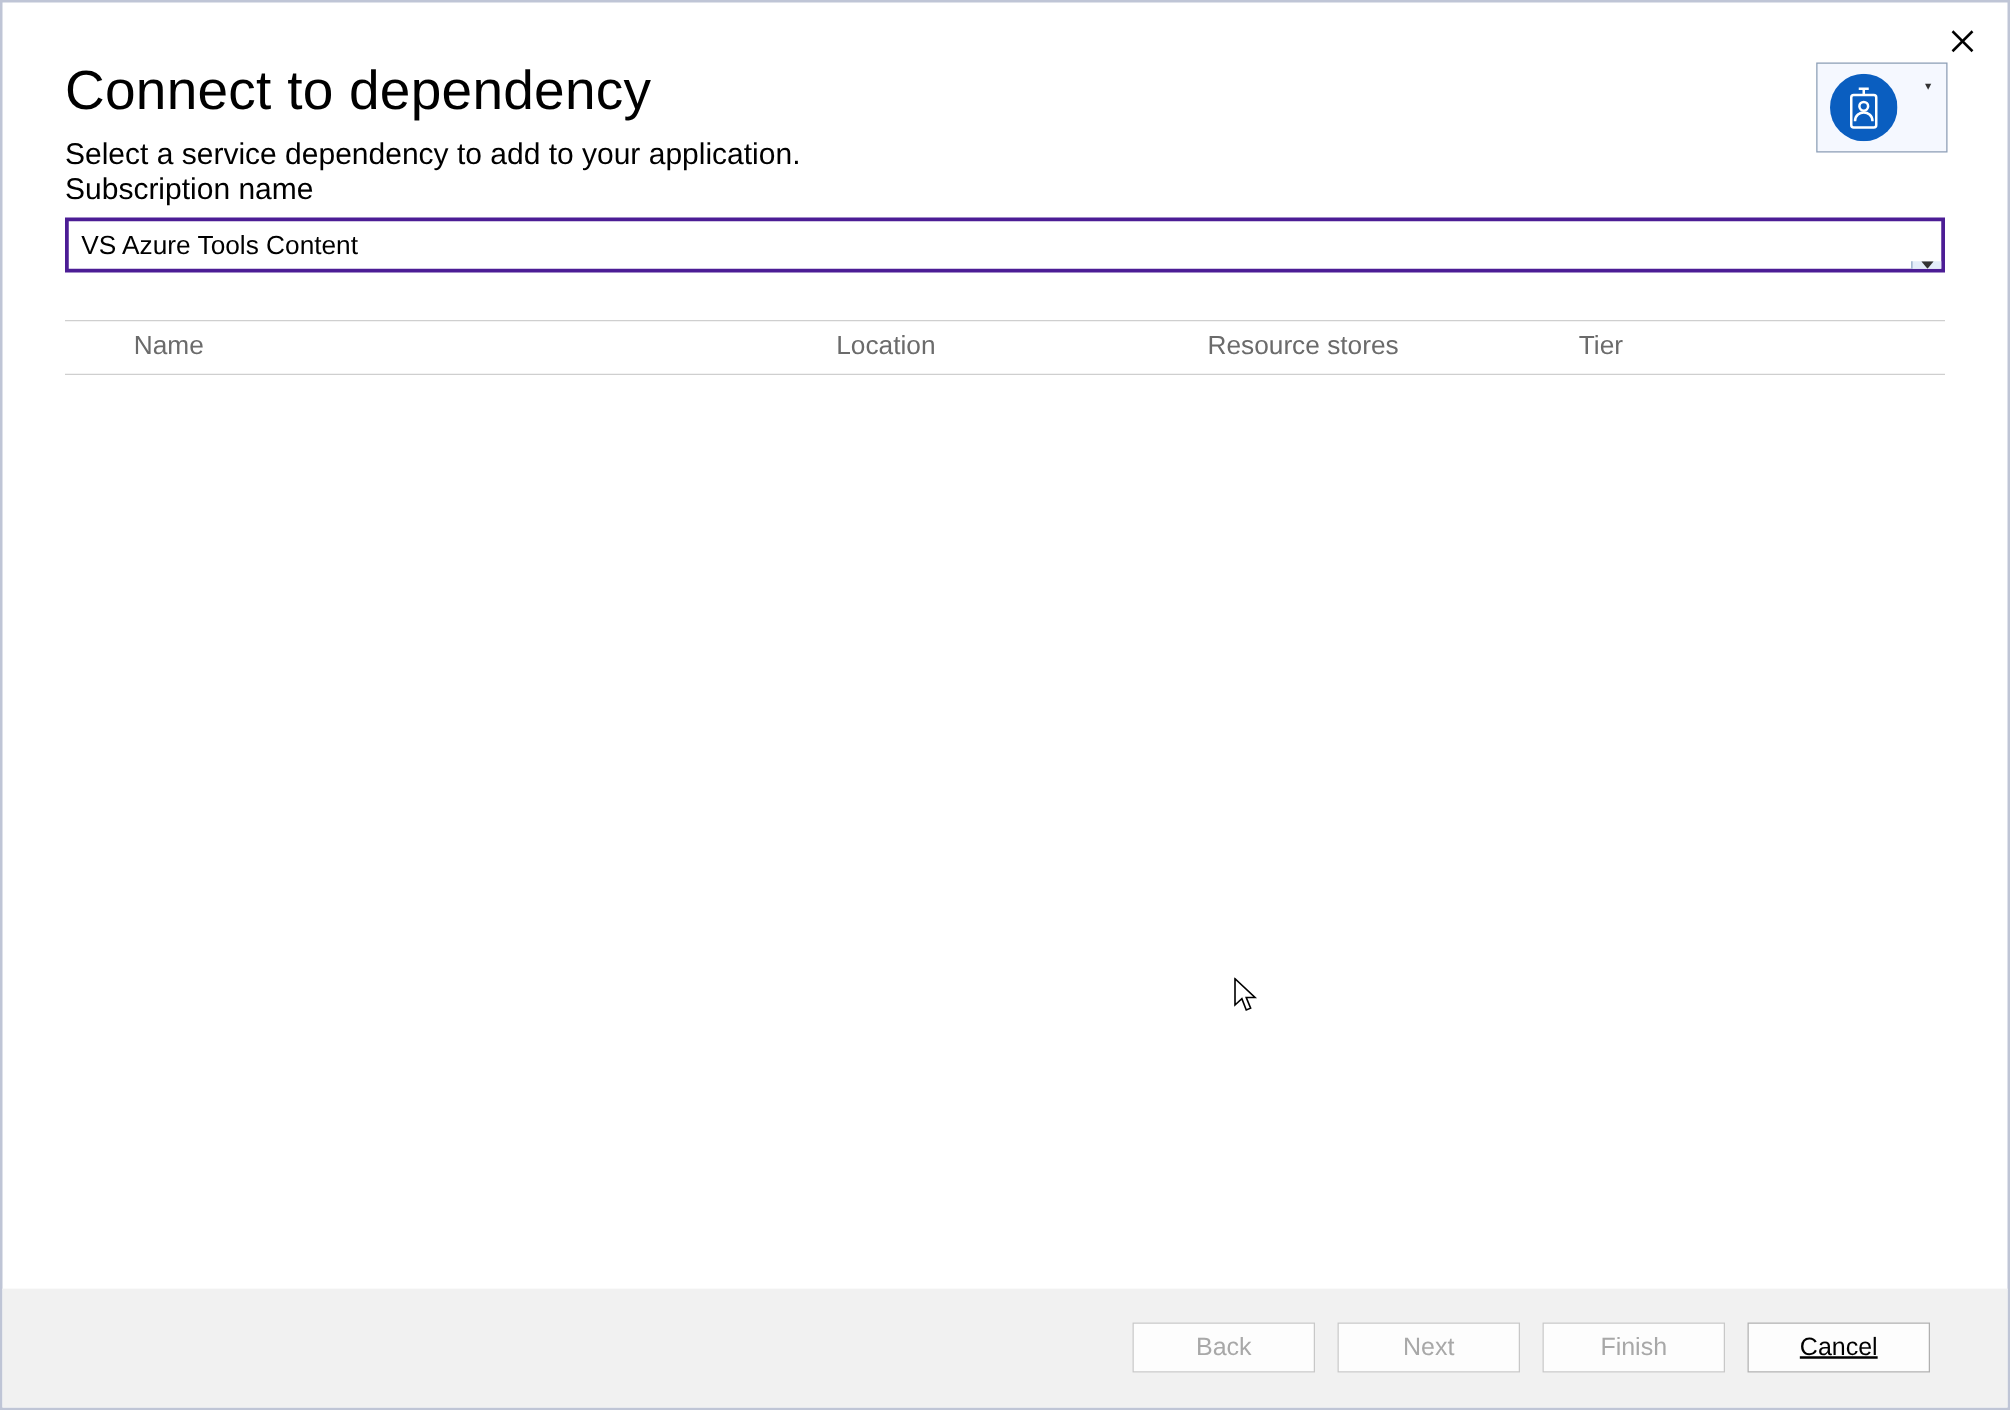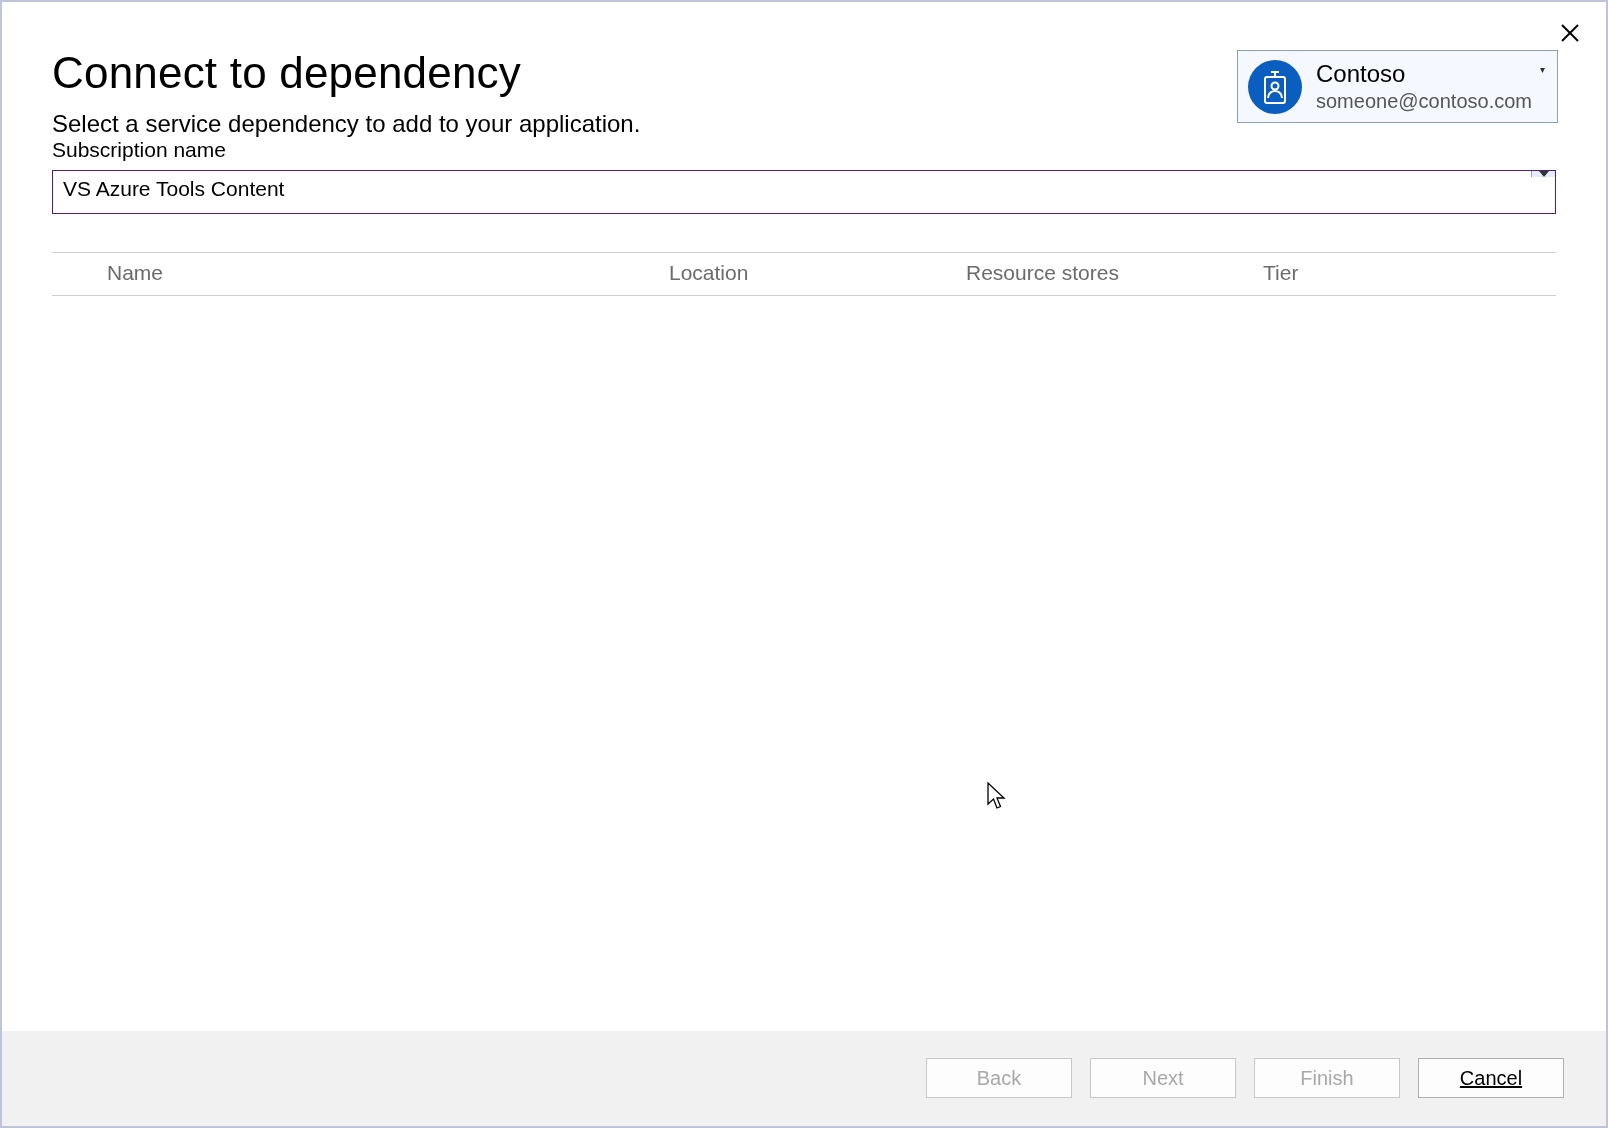--- a/index.html
+++ b/index.html
@@ -84,28 +84,28 @@
       font-size: 20px;
       color: #555;
     }
     .account-chevron {
       margin-left: 8px;
       margin-top: -34px;
       font-size: 10px;
       color: #333;
     }
     .field-label {
-      font-size: 21px;
+      font-size: 24px;
       color: #000;
       margin-bottom: 8px;
     }
     .dropdown {
       display: flex;
-      align-items: flex-start;
-      border: 1px solid #4c1d95;
+      align-items: flex-end;
+      border: 3px solid #4c1d95;
       height: 44px;
       margin-bottom: 38px;
     }
     .dropdown-value {
       flex: 1;
       padding: 6px 10px;
       font-size: 21px;
       color: #000;
       display: flex;
       align-items: center;
@@ -165,21 +165,21 @@
       color: #6b6b6b;
       margin-left: 32px;
     }
     .th-name { width: 530px; }
     .th-location { width: 265px; }
     .th-rg { width: 265px; }
     .th-tier { flex: 1; }
     .footer {
       background: #f1f1f1;
       border-top: 1px solid #f1f1f1;
-      padding: 26px 42px 28px 42px;
+      padding: 26px 62px 28px 42px;
       display: flex;
       justify-content: flex-end;
       gap: 18px;
     }
     .btn {
       width: 146px;
       height: 40px;
       border: 1px solid #c8c8c8;
       background: #fdfdfd;
       font-size: 20px;
@@ -216,24 +216,20 @@
 
   <div class="account-chip">
     <svg class="account-icon" viewBox="0 0 54 54">
       <circle cx="27" cy="27" r="27" fill="#0a5ec0"></circle>
       <rect x="17" y="17" width="20" height="26" rx="2" fill="none" stroke="#fff" stroke-width="2"></rect>
       <line x1="23" y1="12" x2="31" y2="12" stroke="#fff" stroke-width="2"></line>
       <line x1="27" y1="12" x2="27" y2="17" stroke="#fff" stroke-width="2"></line>
       <circle cx="27" cy="26" r="3.5" fill="none" stroke="#fff" stroke-width="2"></circle>
       <path d="M 20 38 C 20 33 24 31 27 31 C 30 31 34 33 34 38" fill="none" stroke="#fff" stroke-width="2"></path>
     </svg>
-    <div class="account-text">
-      <span class="account-name">Contoso</span>
-      <span class="account-email">someone@contoso.com</span>
-    </div>
     <span class="account-chevron">▾</span>
   </div>
 
   <div class="content">
     <h1 class="title">Connect to dependency</h1>
     <div class="subtitle">Select a service dependency to add to your application.</div>
 
     <div class="field-label">Subscription name</div>
     <div class="dropdown">
       <div class="dropdown-value">VS Azure Tools Content</div>

